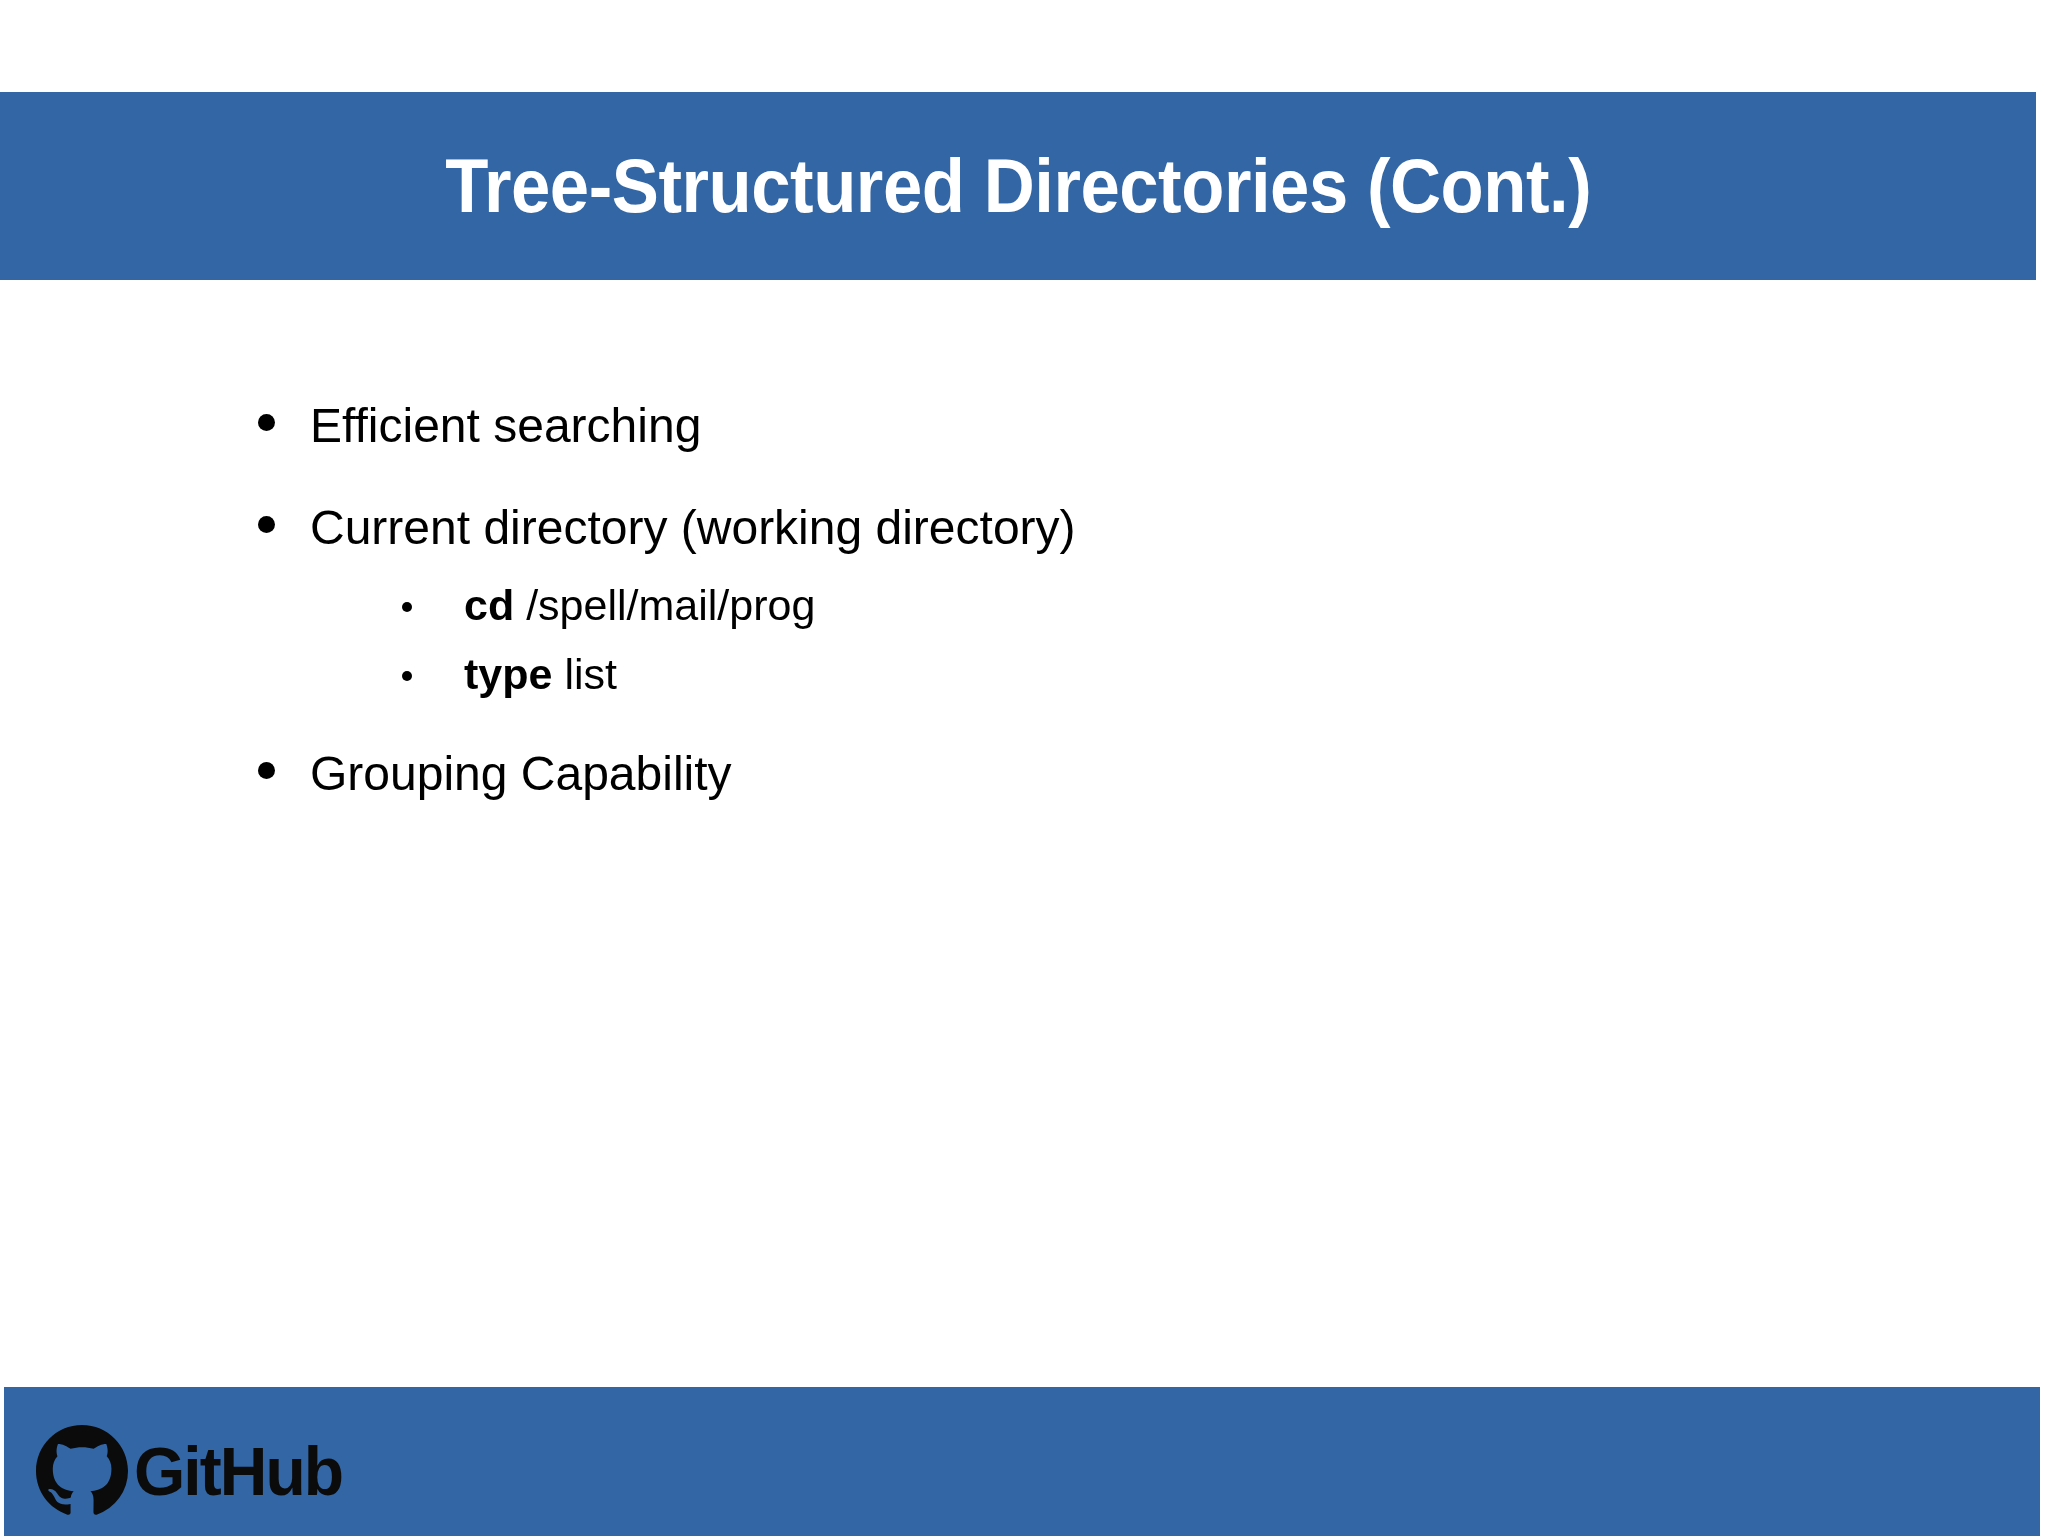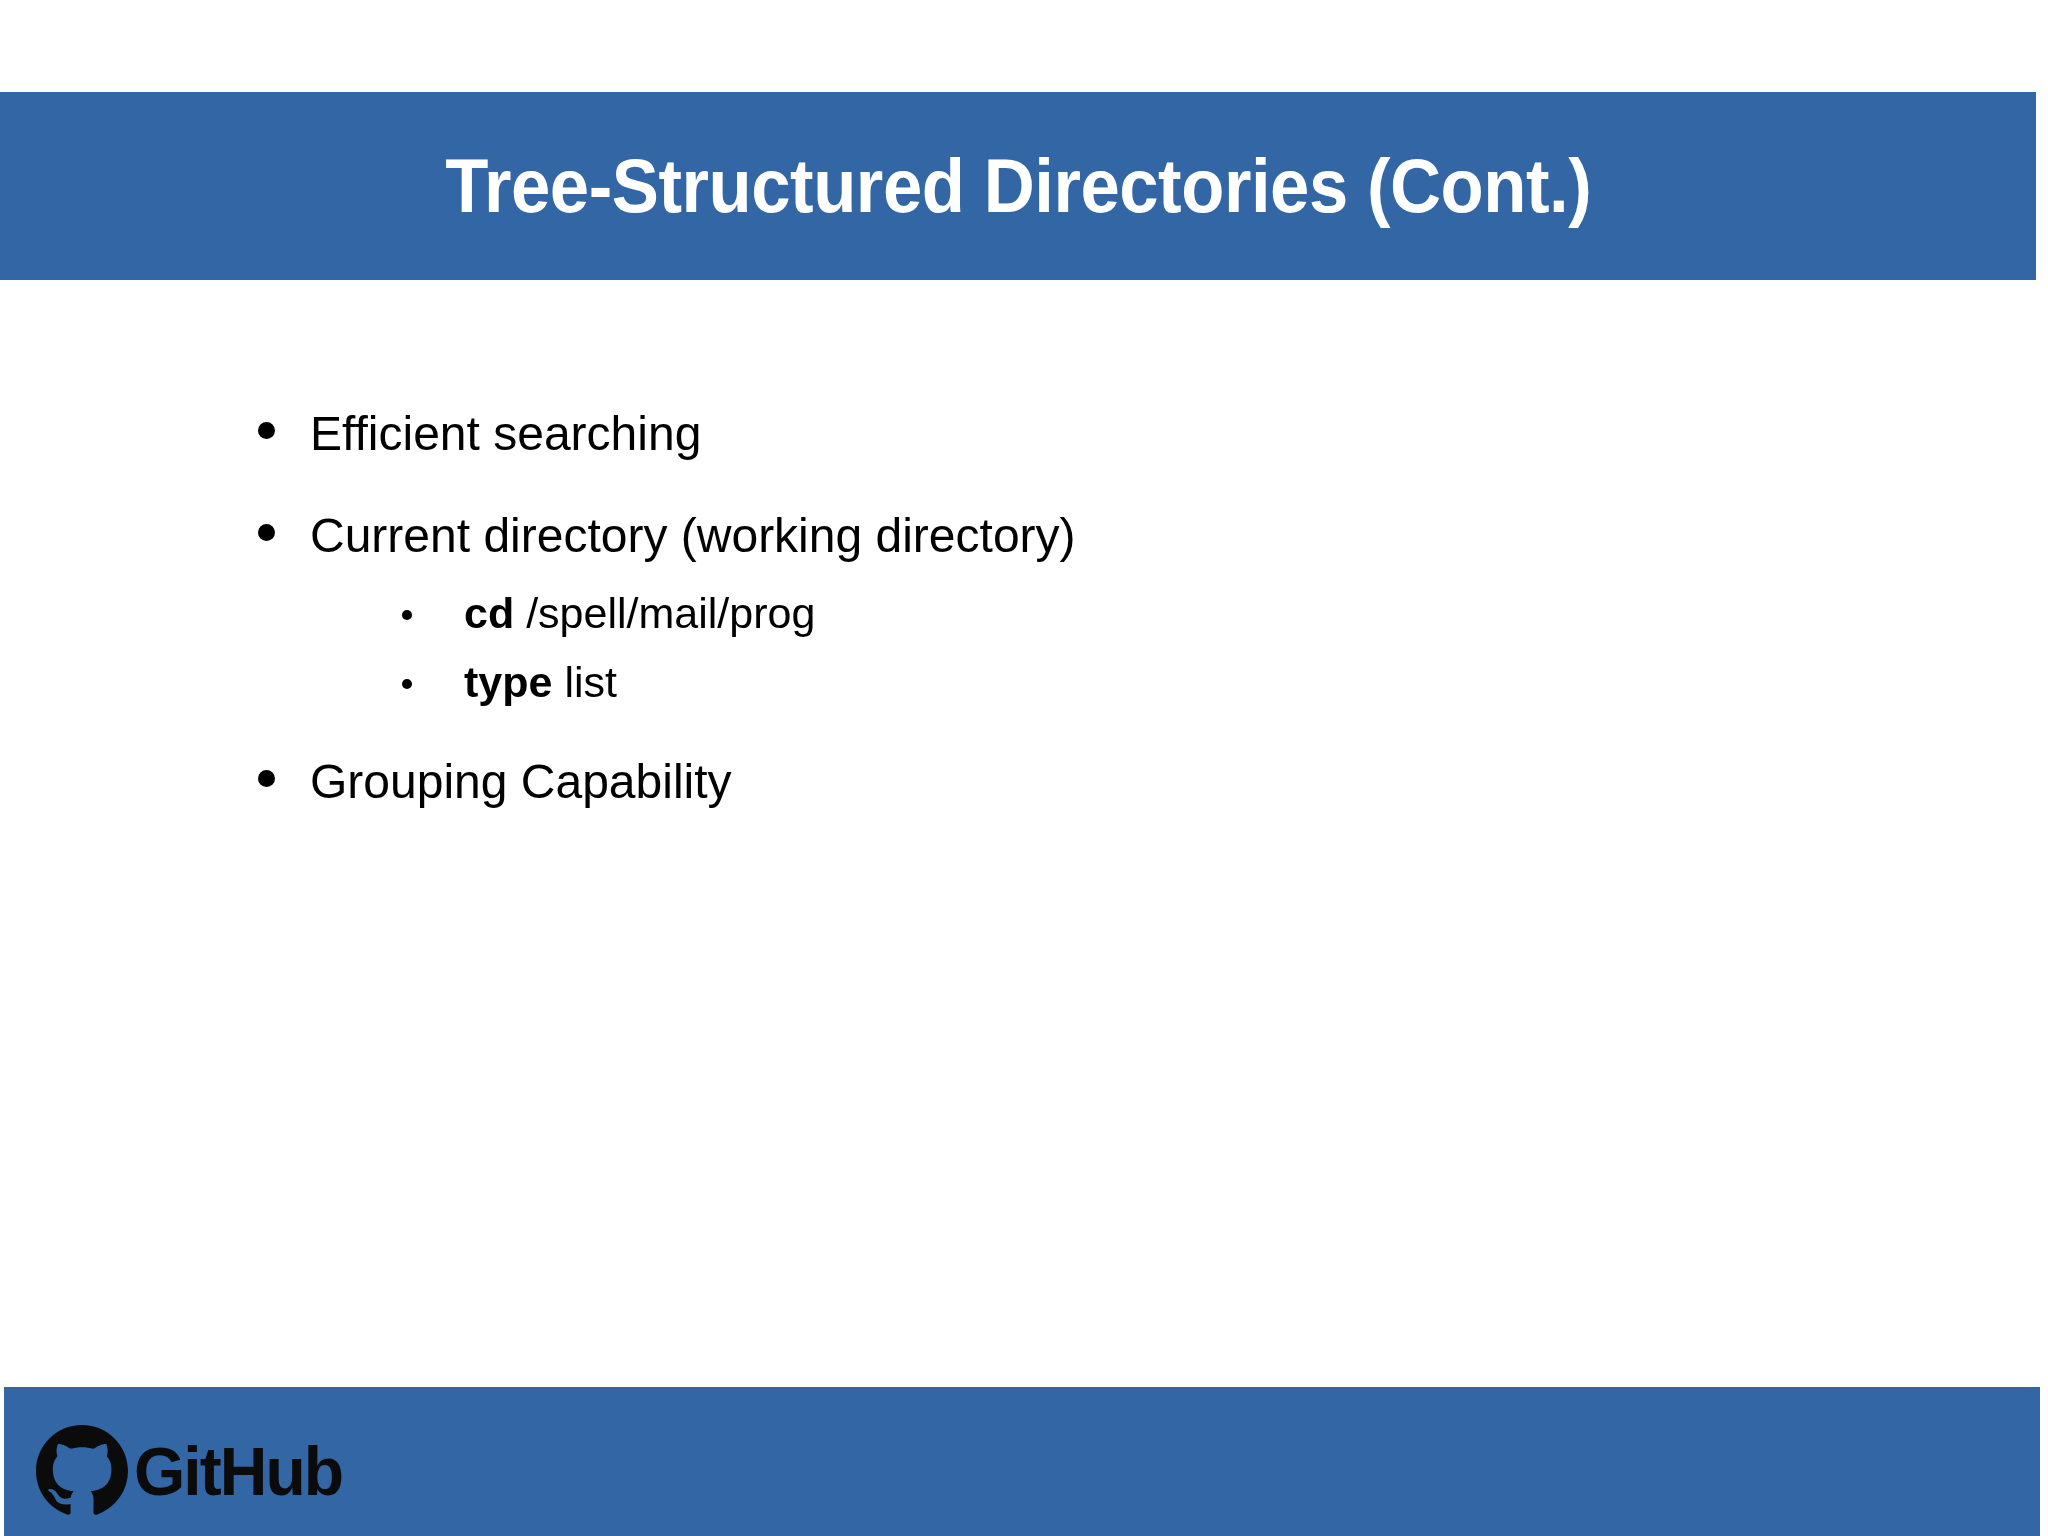--- a/index.html
+++ b/index.html
@@ -54,21 +54,21 @@
   .body-area {
     position: absolute;
     left: 0;
     top: 265px;
     width: 2048px;
     height: 1107px;
   }
   .bullet-list {
     position: absolute;
     left: 250px;
-    top: 128px;
+    top: 120px;
     width: 1600px;
   }
   .bullet-l1 {
     position: relative;
     padding-left: 60px;
     margin-bottom: 50px;
     font-size: 48px;
     color: #000000;
     line-height: 1.08;
     white-space: nowrap;

